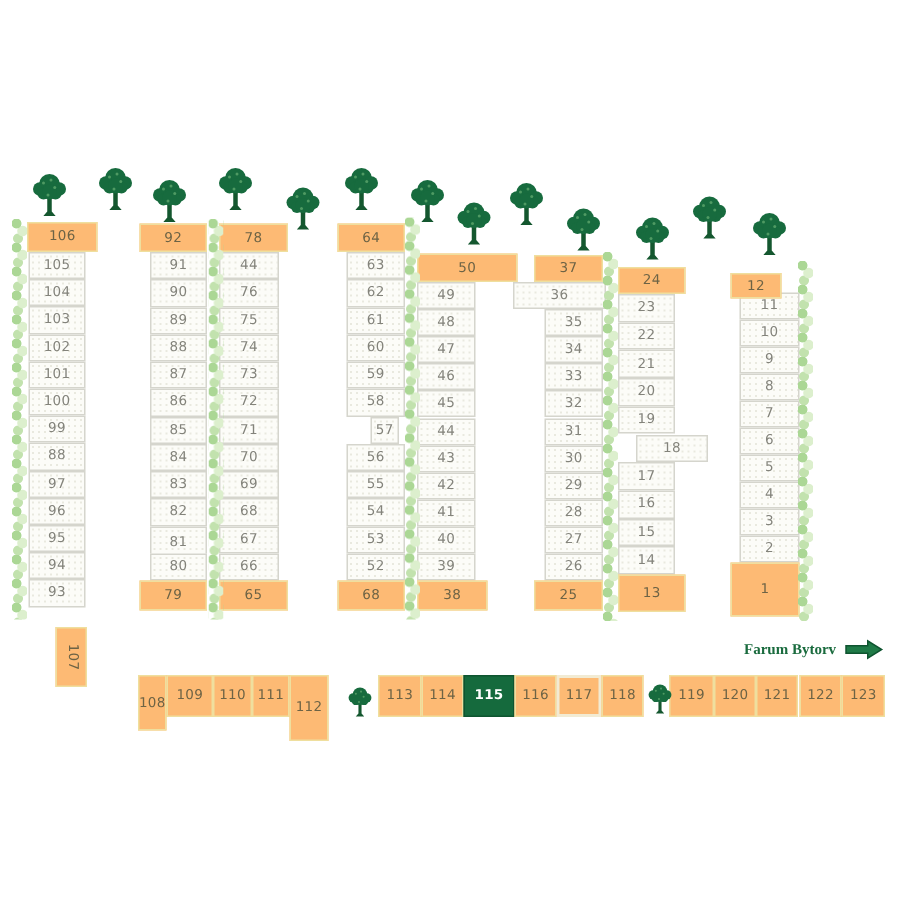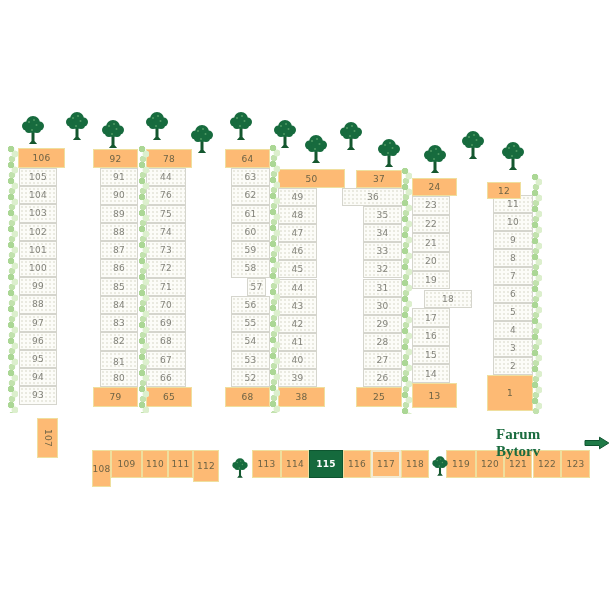--- a/index.html
+++ b/index.html
@@ -29,21 +29,21 @@
     position:absolute;width:10px;z-index:3;
     background-image:
       radial-gradient(circle at 3px 3px,#abd795 3px,rgba(0,0,0,0) 3.6px),
       radial-gradient(circle at 7px 8px,#dcefcd 3.2px,rgba(0,0,0,0) 3.8px),
       radial-gradient(circle at 4px 13px,#c2e2ae 3px,rgba(0,0,0,0) 3.6px);
     background-size:10px 16px;
   }
   .tree{position:absolute;z-index:4;line-height:0;}
   .legend{
     position:absolute;display:flex;align-items:center;gap:6px;z-index:5;
-    font-family:"Liberation Serif",serif;font-weight:bold;font-size:15px;color:#1a6b3e;
+    font-family:"Liberation Serif",serif;font-weight:bold;font-size:10px;color:#1a6b3e;
   }
   .legend svg{display:block;}
 </style>
 </head>
 <body>
 
 <div id="canvas">
   <div class="legend" style="left: 496px; top: 426px;">
     <span>Farum Bytorv</span>
     <span>
@@ -638,21 +638,21 @@
     </div>
     <div class="cell yellow" style="left:111px;top:450px;width:31px;height:28px">
     <span>109</span>
     </div>
     <div class="cell yellow" style="left:142px;top:450px;width:26px;height:28px">
     <span>110</span>
     </div>
     <div class="cell yellow" style="left:168px;top:450px;width:25px;height:28px">
     <span>111</span>
     </div>
-    <div class="cell yellow" style="left:193px;top:450px;width:26px;height:32px">
+    <div class="cell yellow" style="left:193px;top:450px;width:26px;height:44px">
     <span>112</span>
     </div>
     <div class="cell yellow" style="left:252px;top:450px;width:29px;height:28px">
     <span>113</span>
     </div>
     <div class="cell yellow" style="left:281px;top:450px;width:28px;height:28px">
     <span>114</span>
     </div>
     <div class="cell green" style="left:309px;top:450px;width:34px;height:28px">
     <span>115</span>

